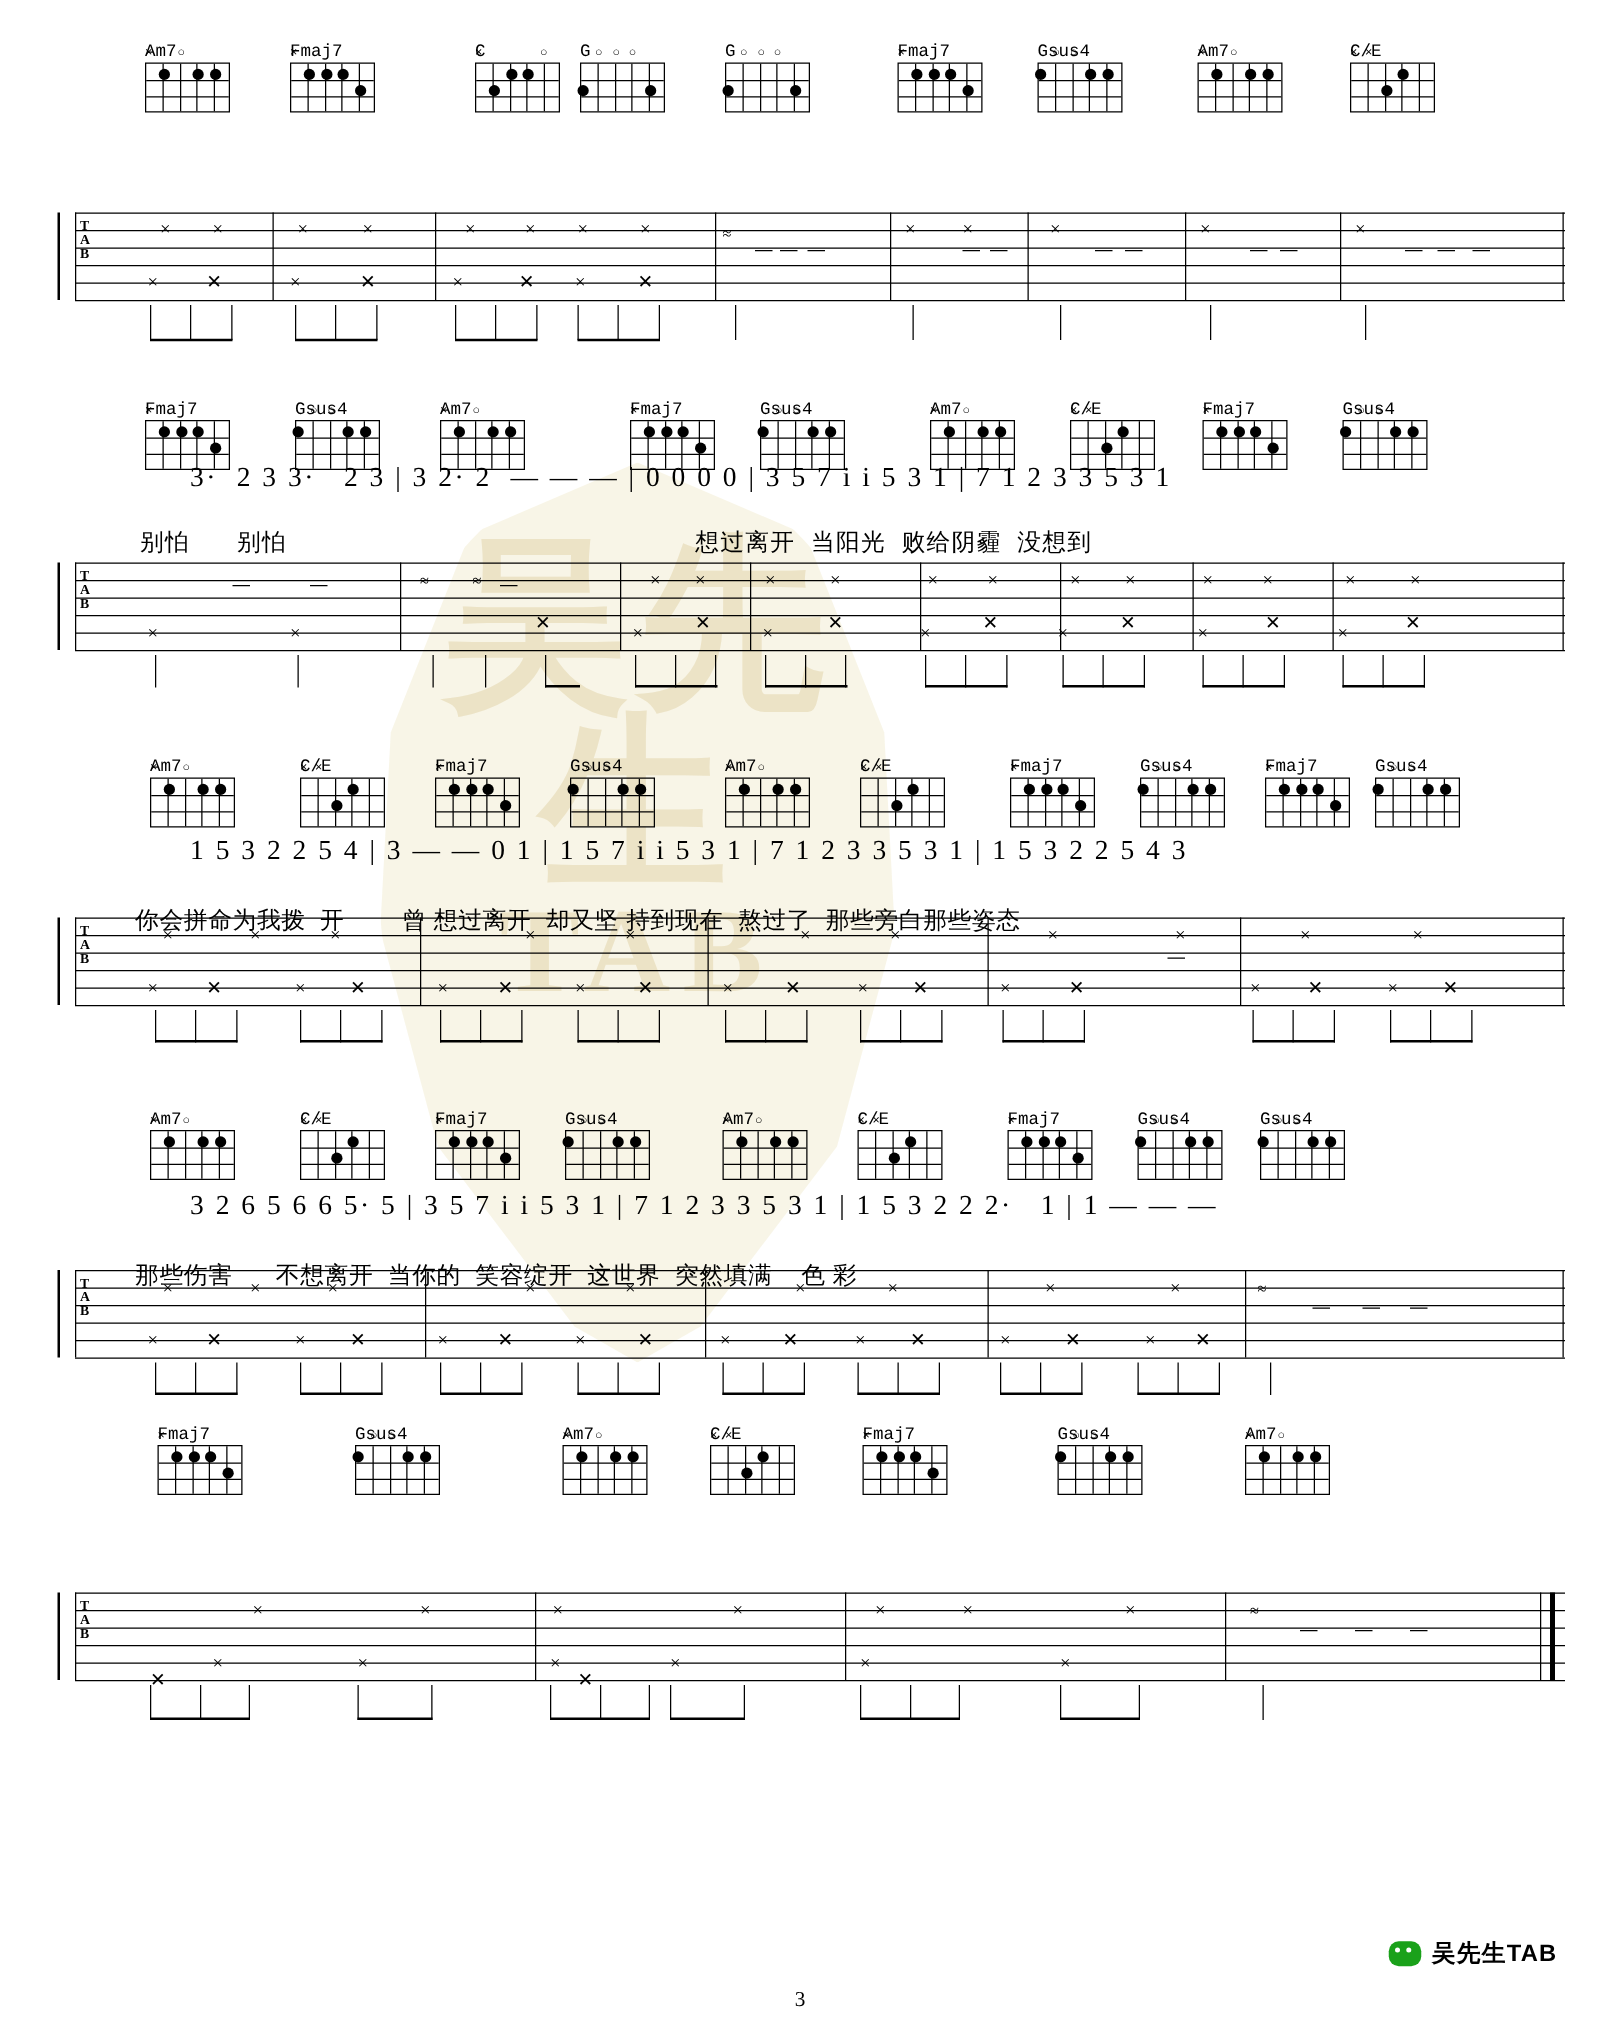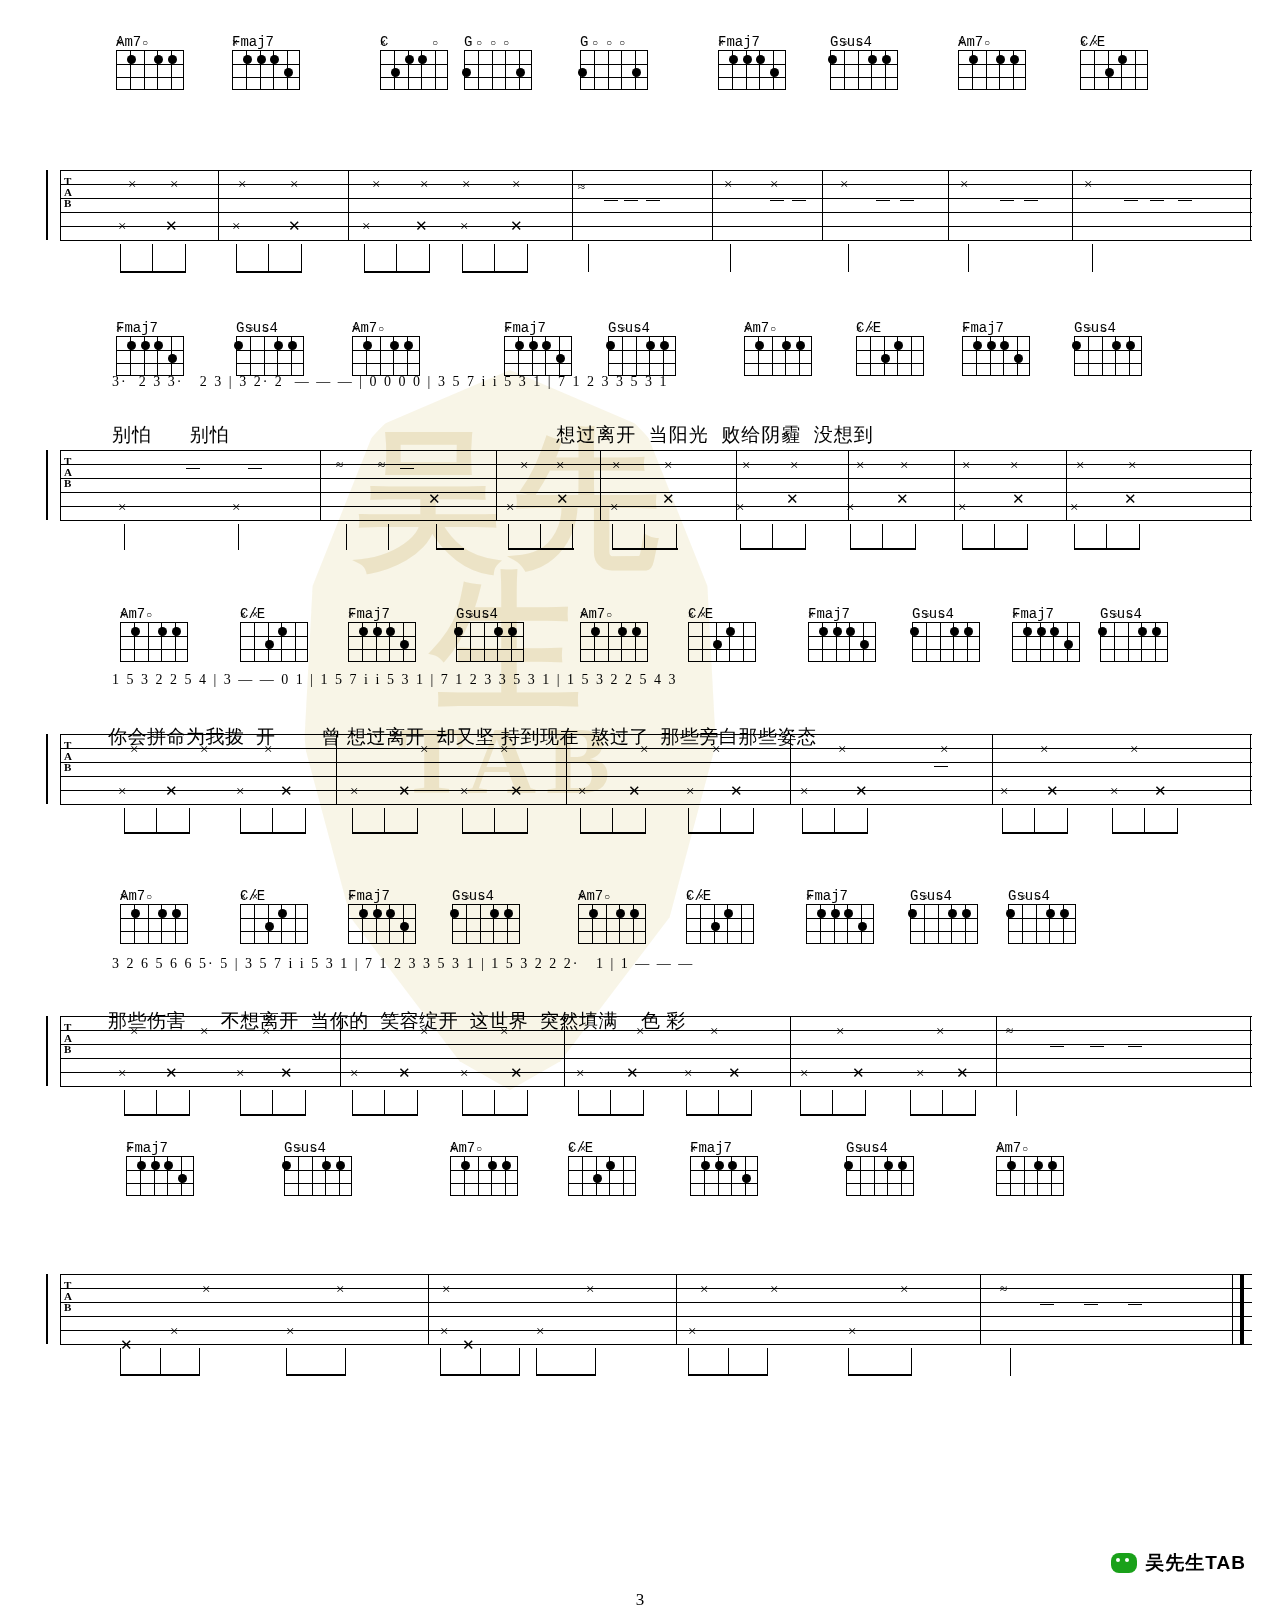--- a/index.html
+++ b/index.html
@@ -35,21 +35,21 @@
   .thickbar{position:absolute;width:4px;background:#000;}
   .tabword{position:absolute;left:64px;font-family:"Liberation Serif",serif;font-size:11px;font-weight:bold;letter-spacing:0;line-height:11px;}
   .xmark{position:absolute;font-family:"Liberation Serif",serif;font-size:15px;line-height:15px;}
   .beam{position:absolute;height:2px;background:#000;}
   .stem{position:absolute;width:1.3px;background:#000;}
   .dash{position:absolute;height:1.4px;background:#000;width:14px;}
   .arp{position:absolute;font-size:13px;font-family:"Liberation Serif",serif;line-height:13px;}
 
   
   .numrow{position:relative;height:30px;}
-  .num{position:absolute;font-family:"Liberation Serif",serif;font-size:14px;line-height:19px;white-space:pre;}
+  .num{position:absolute;font-family:"Liberation Serif",serif;font-size:22px;line-height:19px;white-space:pre;margin-left:40px;}
   .lyricrow{position:relative;height:28px;}
   .ly{position:absolute;font-family:"Liberation Sans",sans-serif;font-size:19px;line-height:22px;white-space:pre;}
 
   .pagenum{position:absolute;left:0;width:1280px;text-align:center;bottom:14px;font-family:"Liberation Serif",serif;font-size:17px;}
   .logo{position:absolute;right:34px;bottom:48px;display:flex;align-items:center;gap:8px;}
   .logo .wechat{width:26px;height:20px;border-radius:8px;background:#1aa11a;position:relative;}
   .logo .wechat:after{content:"";position:absolute;left:5px;top:5px;width:4px;height:4px;border-radius:50%;background:#fff;box-shadow:9px 0 0 #fff;}
   .logo .t{font-family:"Liberation Sans",sans-serif;font-size:19px;font-weight:bold;letter-spacing:1px;}
   .leftbrace{position:absolute;left:46px;width:16px;border-left:2px solid #000;}
 </style>

